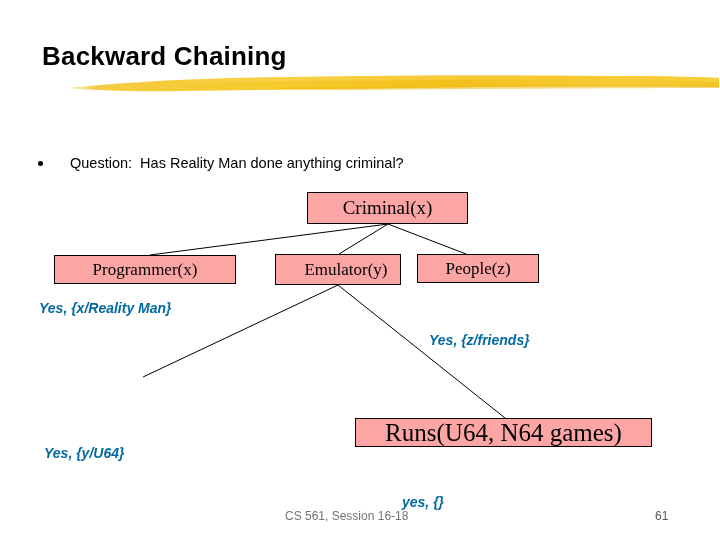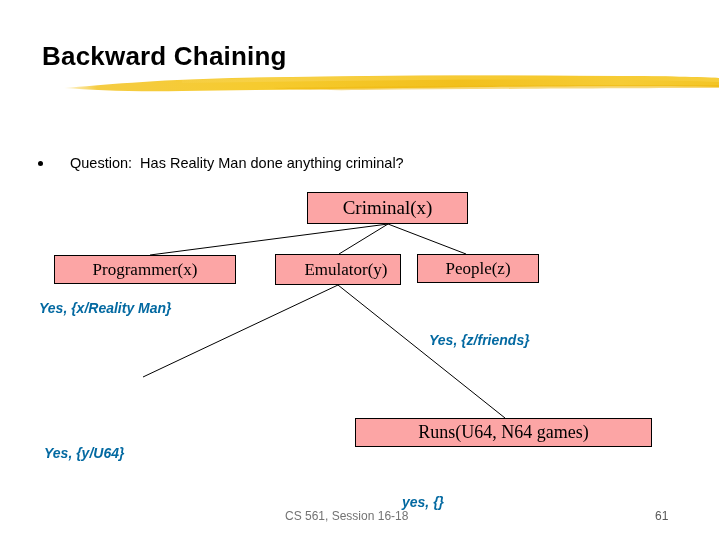--- a/index.html
+++ b/index.html
@@ -88,21 +88,21 @@
     font-family: "Liberation Serif", serif;
     color: #000000;
     white-space: nowrap;
   }
 
   #node-criminal  { left: 307px; top: 192px; width: 161px; height: 32px; font-size: 19px; }
   #node-programmer{ left: 54px;  top: 255px; width: 182px; height: 29px; font-size: 17px; }
   #node-emulator  { left: 275px; top: 254px; width: 126px; height: 31px; font-size: 17px; padding-left: 16px; }
   #node-people    { left: 417px; top: 254px; width: 122px; height: 29px; font-size: 17px; }
   #node-software  { left: 37px;  top: 377px; width: 205px; height: 30px; font-size: 19px; }
-  #node-runs      { left: 355px; top: 418px; width: 297px; height: 29px; font-size: 18px; }
+  #node-runs      { left: 355px; top: 418px; width: 297px; height: 29px; font-size: 25px; }
 
   
   .subst {
     position: absolute;
     font-family: "Liberation Sans", sans-serif;
     font-style: italic;
     font-weight: bold;
     font-size: 14px;
     color: #0369a1;
     white-space: nowrap;

